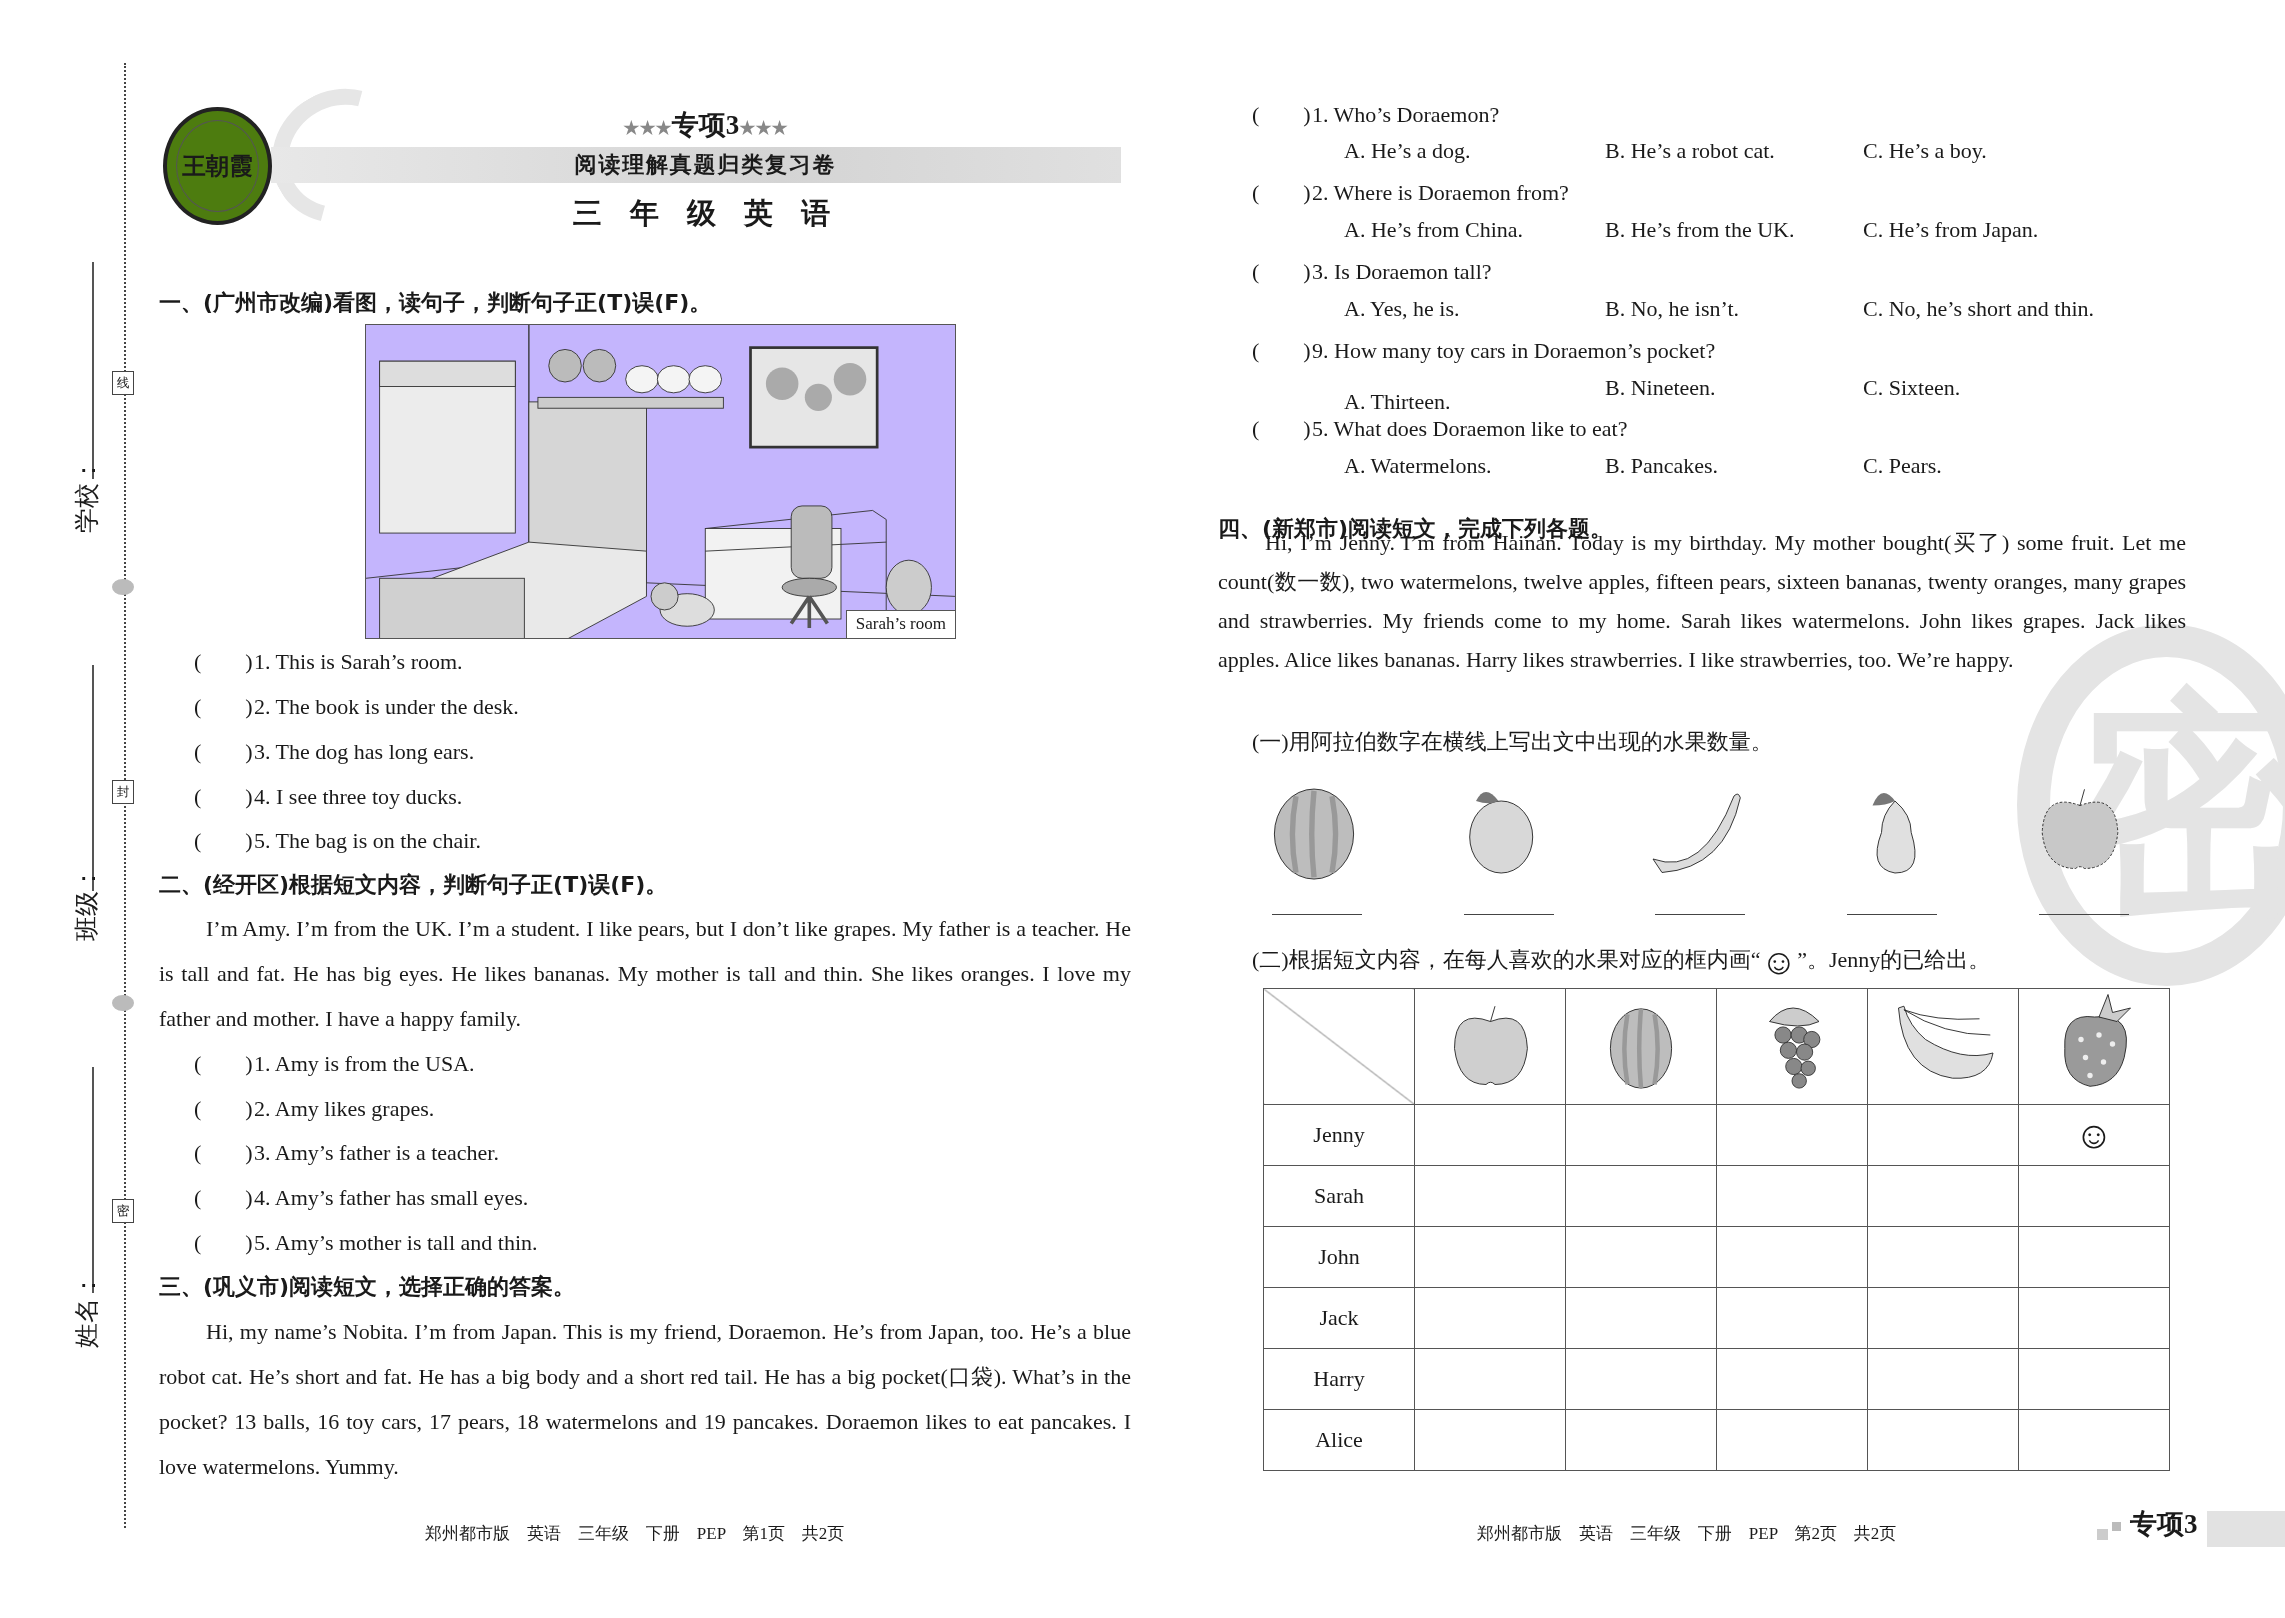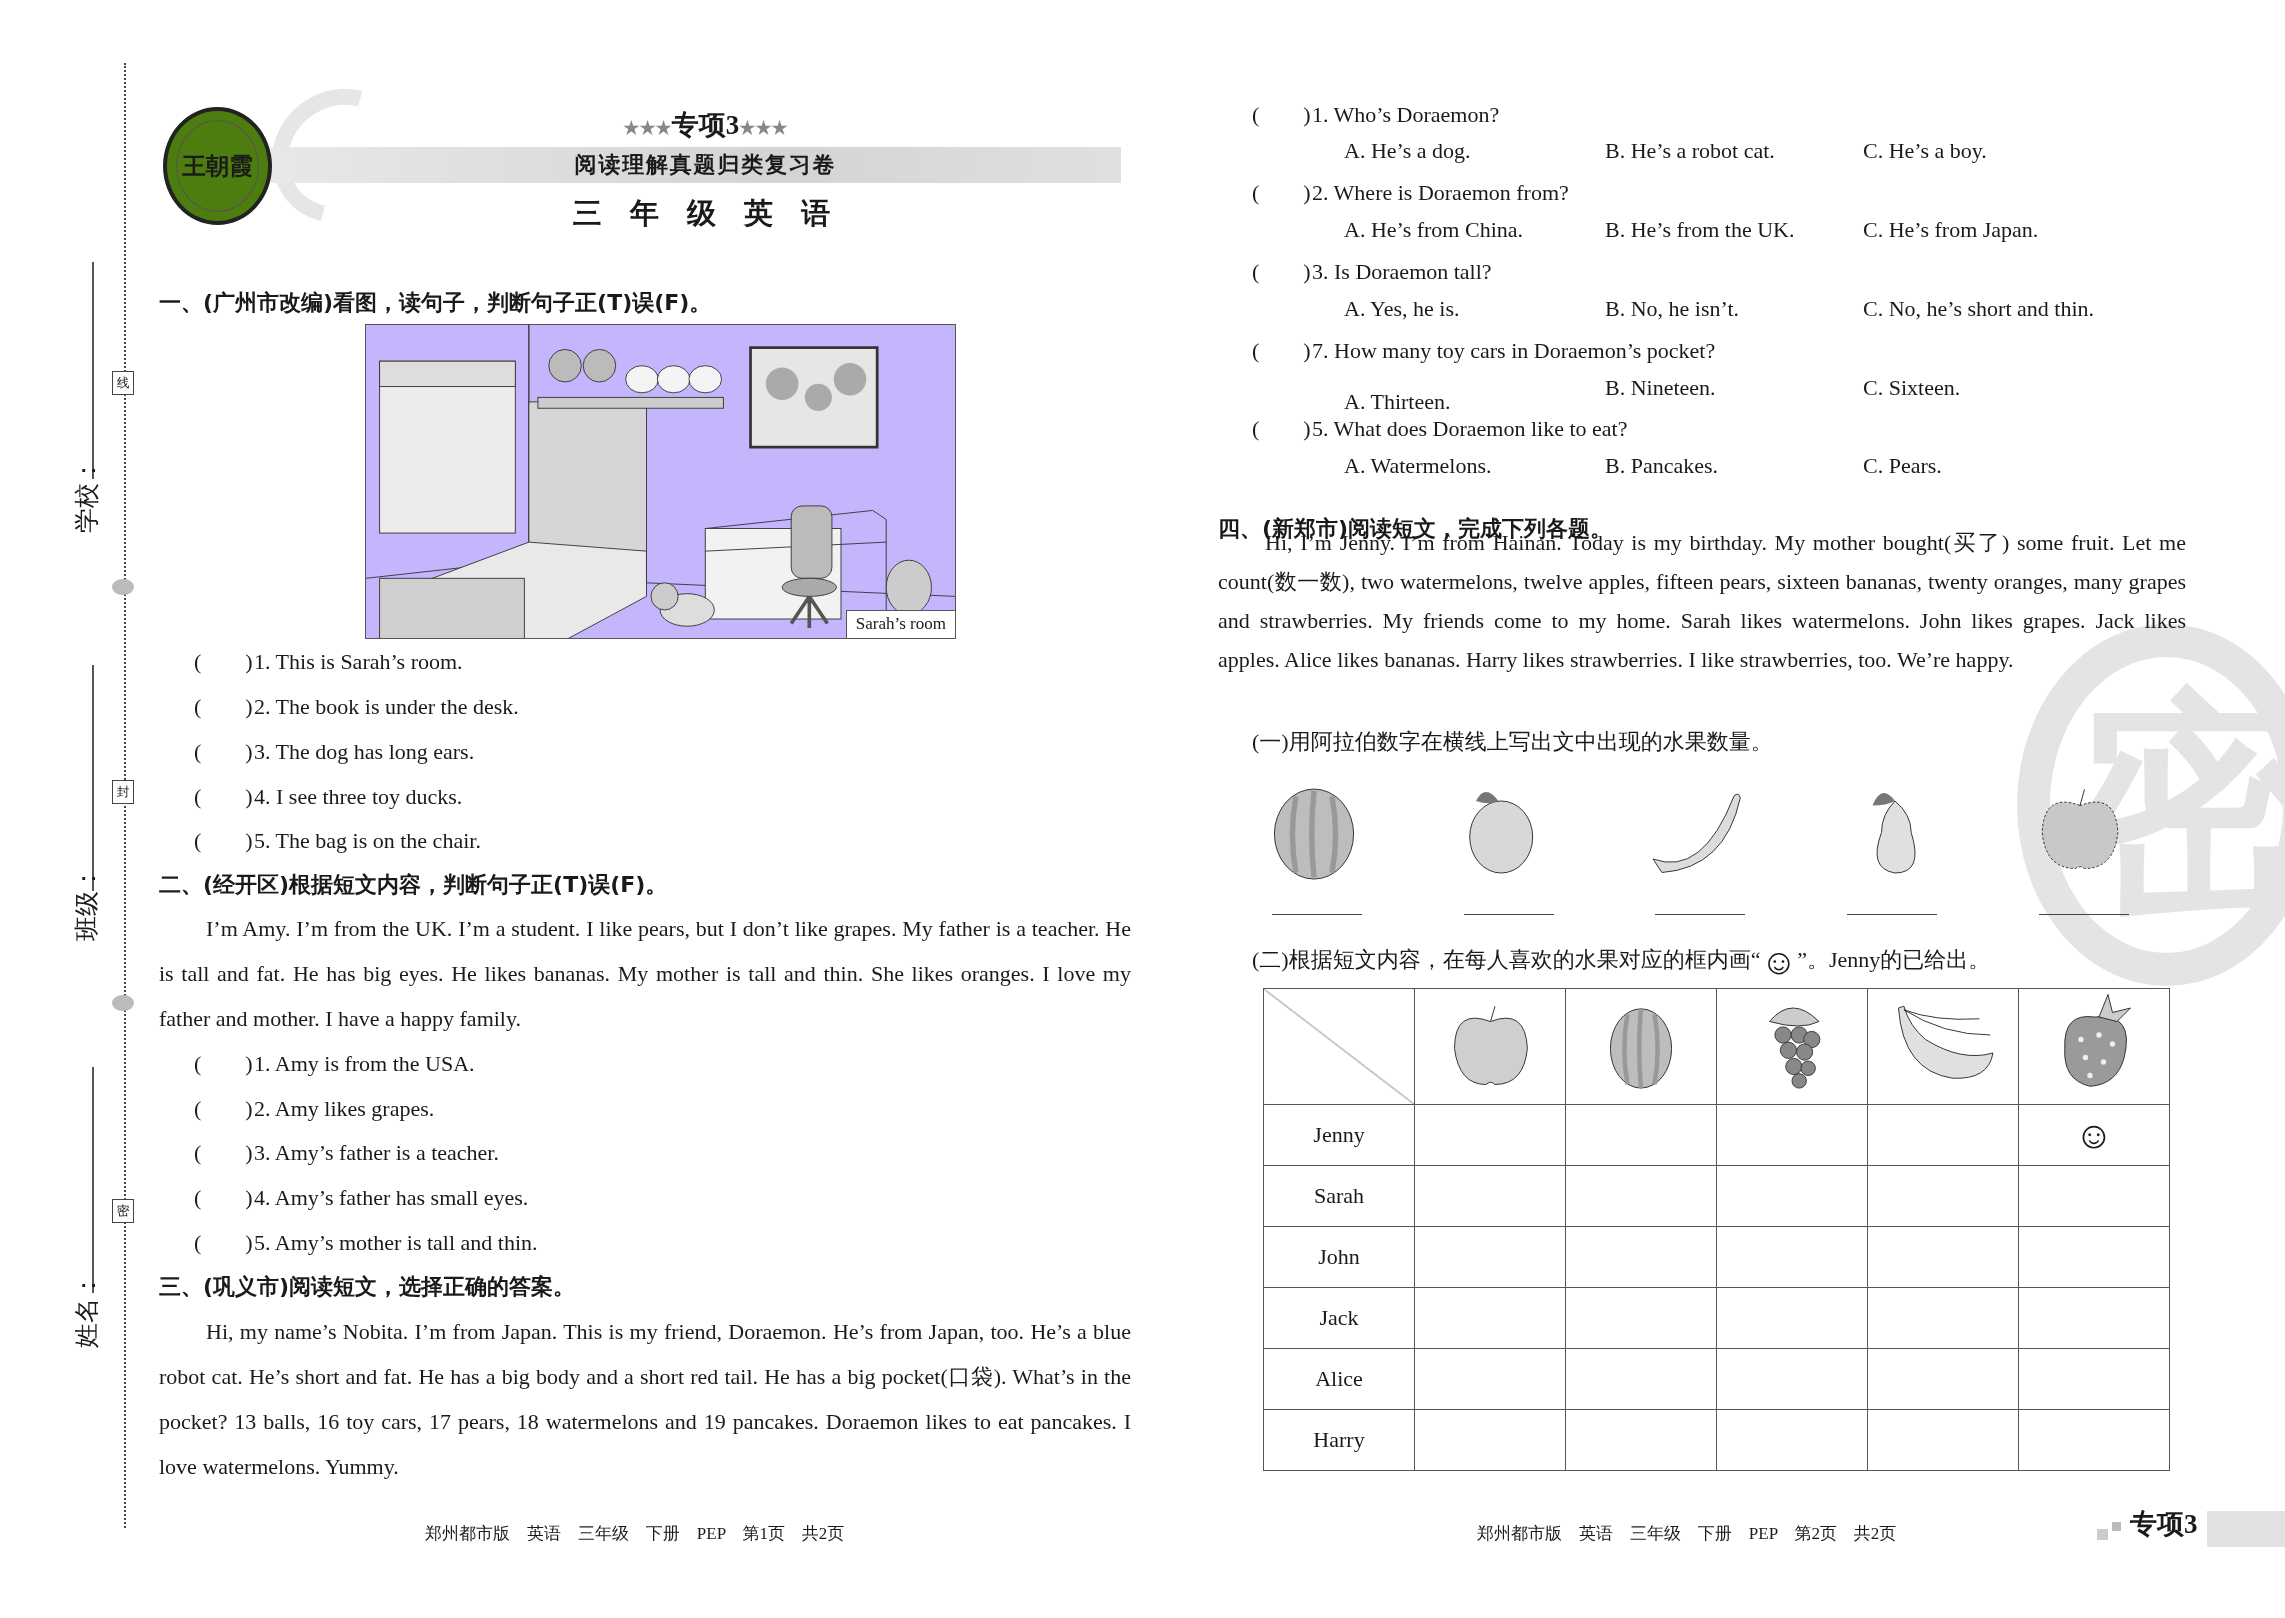--- a/index.html
+++ b/index.html
@@ -129,21 +129,21 @@
 <div class="q" style="left:1252px;top:178px;"><span class="paren">(　　)</span><span>2. Where is Doraemon from?</span></div>
 <div class="opt" style="left:1344px;top:217px;">A. He’s from China.</div>
 <div class="opt" style="left:1605px;top:217px;">B. He’s from the UK.</div>
 <div class="opt" style="left:1863px;top:217px;">C. He’s from Japan.</div>
 
 <div class="q" style="left:1252px;top:257px;"><span class="paren">(　　)</span><span>3. Is Doraemon tall?</span></div>
 <div class="opt" style="left:1344px;top:296px;">A. Yes, he is.</div>
 <div class="opt" style="left:1605px;top:296px;">B. No, he isn’t.</div>
 <div class="opt" style="left:1863px;top:296px;">C. No, he’s short and thin.</div>
 
-<div class="q" style="left:1252px;top:336px;"><span class="paren">(　　)</span><span>7. How many toy cars in Doraemon’s pocket?</span></div>
+<div class="q" style="left:1252px;top:336px;"><span class="paren">(　　)</span><span>9. How many toy cars in Doraemon’s pocket?</span></div>
 <div class="opt" style="left:1344px;top:389px;">A. Thirteen.</div>
 <div class="opt" style="left:1605px;top:375px;">B. Nineteen.</div>
 <div class="opt" style="left:1863px;top:375px;">C. Sixteen.</div>
 
 <div class="q" style="left:1252px;top:414px;"><span class="paren">(　　)</span><span>5. What does Doraemon like to eat?</span></div>
 <div class="opt" style="left:1344px;top:453px;">A. Watermelons.</div>
 <div class="opt" style="left:1605px;top:453px;">B. Pancakes.</div>
 <div class="opt" style="left:1863px;top:453px;">C. Pears.</div>
 
 <div class="seal"></div>
@@ -261,29 +261,29 @@
   </tr>
   <tr>
     <td class="serif">Jack</td>
     <td></td>
         <td></td>
         <td></td>
         <td></td>
         <td></td>
   </tr>
   <tr>
+    <td class="serif">Harry</td>
+    <td></td>
+        <td></td>
+        <td></td>
+        <td></td>
+        <td></td>
+  </tr>
+  <tr>
     <td class="serif">Alice</td>
-    <td></td>
-        <td></td>
-        <td></td>
-        <td></td>
-        <td></td>
-  </tr>
-  <tr>
-    <td class="serif">Harry</td>
     <td></td>
         <td></td>
         <td></td>
         <td></td>
         <td></td>
   </tr>
 </tbody>
   </table>
 
 <div class="footer serif" style="left:425px;top:1522px;">郑州都市版 英语 三年级 下册 PEP 第1页 共2页</div>

